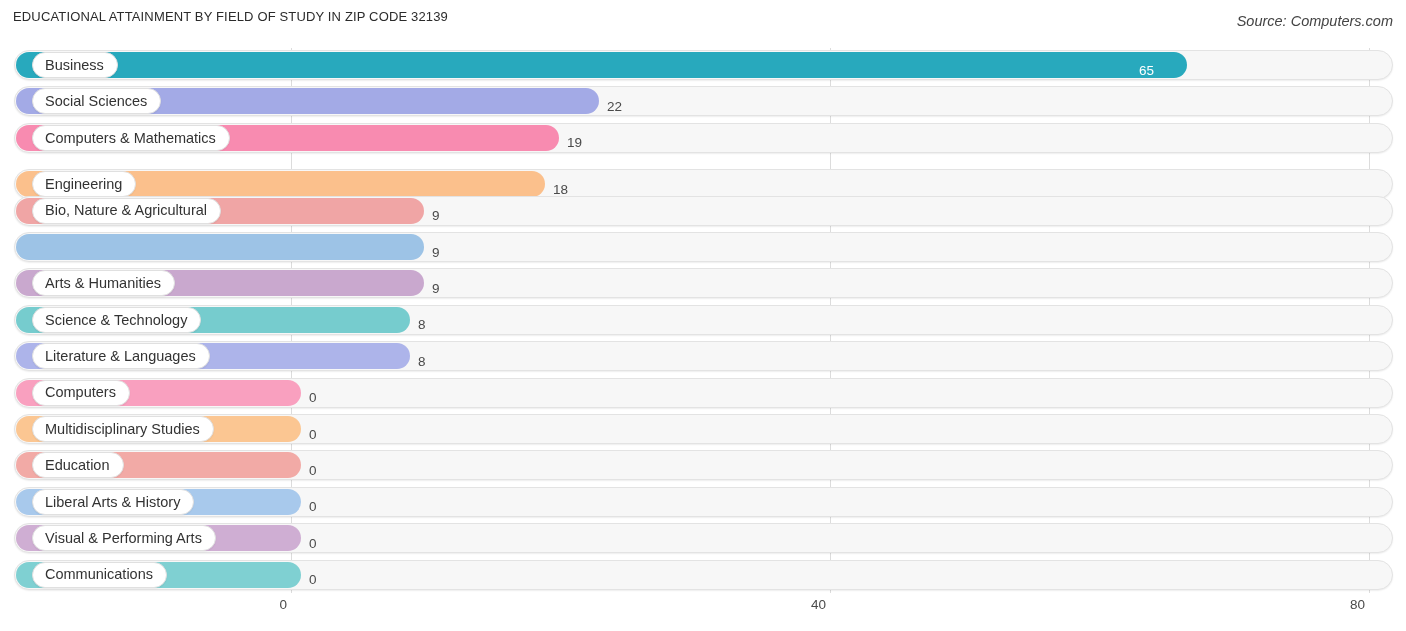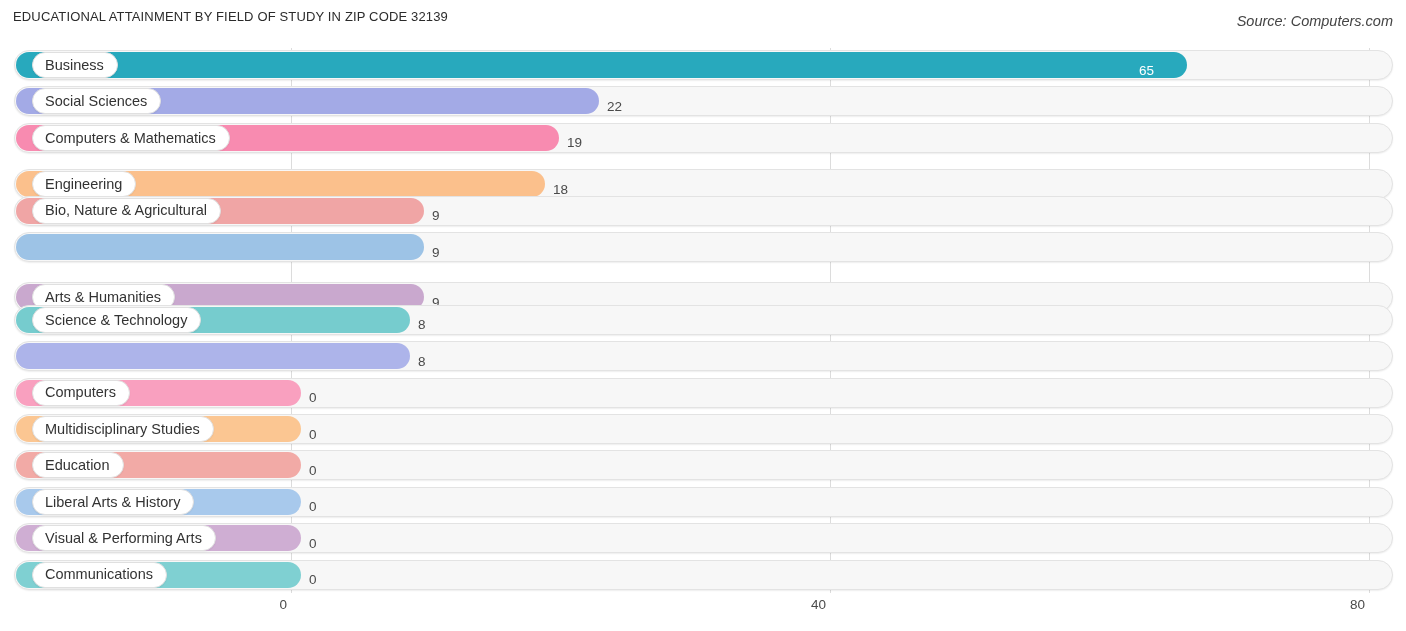--- a/index.html
+++ b/index.html
@@ -183,39 +183,42 @@
           <div class="bar-label-pill">
             <span class="bar-label-text">Bio, Nature &amp; Agricultural</span>
           </div>
           <div class="bar-value" style="left: 418px;">9</div>
         </div>
         <div class="bar-row" style="top: 184px;">
           <div class="bar-track"></div>
           <div class="bar-fill" style="width: 408px; background: rgb(157, 195, 230);"></div>
           <div class="bar-value" style="left: 418px;">9</div>
         </div>
-        <div class="bar-row" style="top: 220.4px; margin-top: 14px;">
+        <div class="bar-row" style="top: 220.4px;">
           <div class="bar-track"></div>
           <div class="bar-fill" style="width: 408px; background: rgb(201, 168, 206);"></div>
           <div class="bar-label-pill">
             <span class="bar-label-text">Arts &amp; Humanities</span>
           </div>
           <div class="bar-value" style="left: 418px;">9</div>
         </div>
         <div class="bar-row" style="top: 256.8px;">
           <div class="bar-track"></div>
           <div class="bar-fill" style="width: 394px; background: rgb(118, 204, 206);"></div>
           <div class="bar-label-pill">
             <span class="bar-label-text">Science &amp; Technology</span>
           </div>
           <div class="bar-value" style="left: 404px;">8</div>
         </div>
         <div class="bar-row" style="top: 293.2px;">
           <div class="bar-track"></div>
           <div class="bar-fill" style="width: 394px; background: rgb(173, 180, 234);"></div>
+          <div class="bar-label-pill">
+            <span class="bar-label-text">Literature &amp; Languages</span>
+          </div>
           <div class="bar-value" style="left: 404px;">8</div>
         </div>
         <div class="bar-row" style="top: 329.6px;">
           <div class="bar-track"></div>
           <div class="bar-fill" style="width: 285px; background: rgb(249, 160, 191);"></div>
           <div class="bar-label-pill">
             <span class="bar-label-text">Computers</span>
           </div>
           <div class="bar-value" style="left: 295px;">0</div>
         </div>

